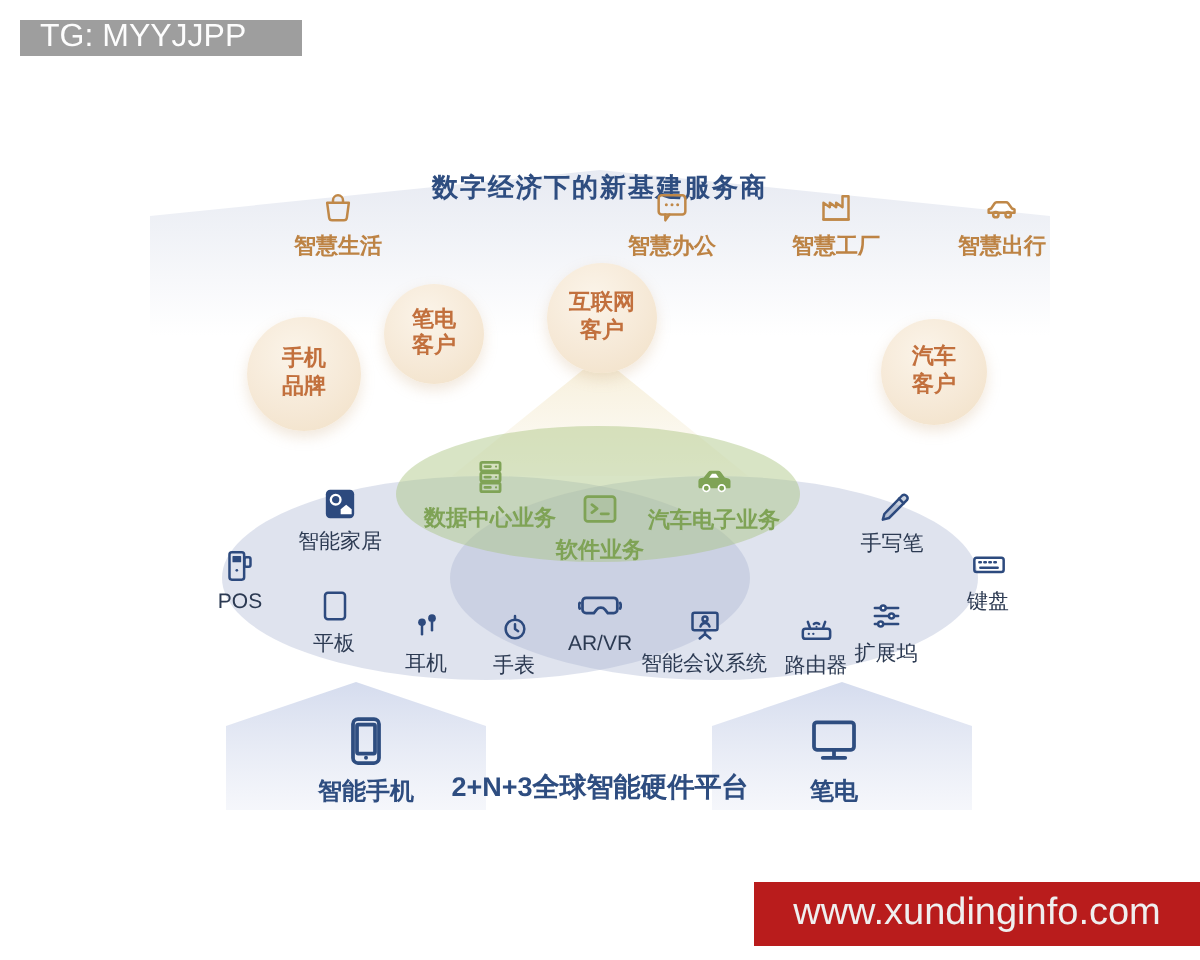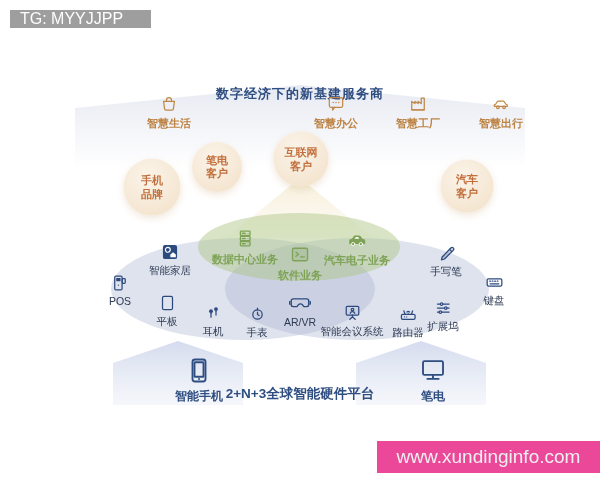--- a/index.html
+++ b/index.html
@@ -16,33 +16,33 @@
   .icon svg{display:block;width:100%;height:100%;}
   .ic20{width:20px;height:20px;}
   .ic22{width:22px;height:22px;}
   .ic30{width:30px;height:30px;}
   .scene{color:#c08848;margin-left:36px;}
   .scene .label{font-size:11px;font-weight:bold;color:#bd8344;}
   .biz{color:#7fa356;}
   .biz .label{font-size:11px;font-weight:bold;color:#7fa356;}
   .dev{color:#2d4a7e;}
   .dev .label{font-size:10.5px;color:#2c3a52;}
-  .plat{color:#2e4d80;margin-left:16px;}
+  .plat{color:#2e4d80;}
   .plat .label{font-size:12px;font-weight:bold;color:#2e4d80;}
   .customer{position:absolute;transform:translate(-50%,-50%);border-radius:50%;
             display:flex;align-items:center;justify-content:center;text-align:center;
             background:radial-gradient(circle at 42% 32%,#fbf4e9 0%,#f6e9d7 55%,#f1e0c6 100%);
             box-shadow:0 3px 7px rgba(205,170,125,.28);
             color:#c2703d;font-weight:bold;font-size:11px;line-height:1.2;}
   .customer .label{display:block;}
   .platform-text{position:absolute;left:300px;top:394px;transform:translate(-50%,-50%);
                  font-size:13.5px;font-weight:bold;color:#2e4d80;white-space:nowrap;}
   .source{position:absolute;top:427px;right:80px;transform:translateY(-50%);
           font-size:10px;color:#4a4a4a;white-space:nowrap;}
-  .footer-bar{position:absolute;left:377px;top:441px;width:223px;height:32px;background:#ec4899;
+  .footer-bar{position:absolute;left:377px;top:441px;width:223px;height:32px;background:#b91c1c;
               display:flex;align-items:center;justify-content:center;
               color:#efefef;font-size:19px;white-space:nowrap;}
 </style>
 </head>
 <body>
 
 <div class="stage">
 
   <svg class="bg" width="600" height="480" viewBox="0 0 600 480">
     <defs>

